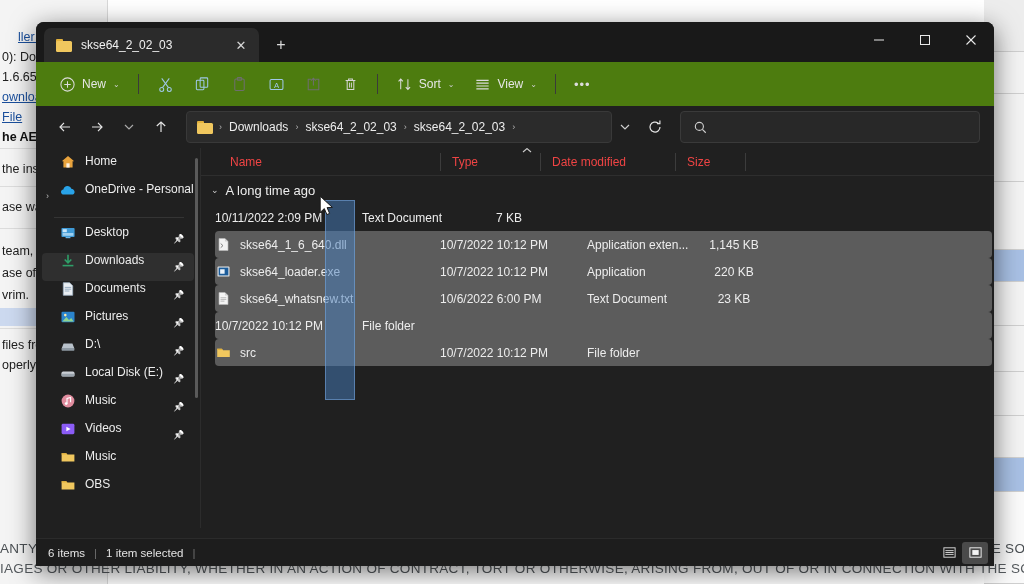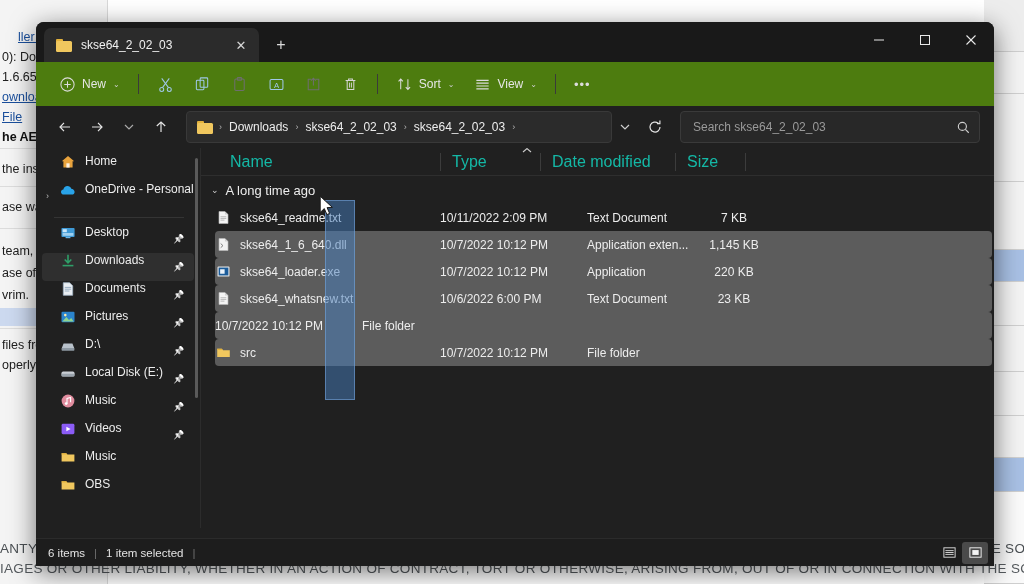--- a/index.html
+++ b/index.html
@@ -192,21 +192,21 @@
 
   #side-scroll {
     position: absolute; right: 2px; top: 10px;
     width: 3px; height: 240px; background: #5a5a5a; border-radius: 2px;
   }
 
   
   #filepane { flex: 1; position: relative; overflow: hidden; }
   #colhead {
     height: 28px; display: flex; align-items: center;
-    color: #14b8a6; font-size: 16px;
+    color: #ef4444; font-size: 12px;
     border-bottom: 1px solid #2e2e2e;
     position: relative;
     padding-left: 14px;
   }
   .col { position: relative; height: 28px; display: flex; align-items: center; padding-left: 12px; }
   .col .vsep { position: absolute; left: 0; top: 5px; bottom: 5px; width: 1px; background: #3c3c3c; }
   .col-name { width: 225px; padding-left: 15px; }
   .col-date { width: 135px; }
   .col-type { width: 100px; }
   .col-size { width: 70px; }
@@ -463,21 +463,20 @@
         </svg>
     </div>
     <div id="refresh-btn">
       <svg width="16" height="16" viewBox="0 0 16 16">
         <path d="M13 8 A5 5 0 1 1 11.2 4.2" fill="none" stroke="#e2e2e2" stroke-width="1.2"></path>
         <path d="M12.9 1.6 V4.6 H9.9" fill="none" stroke="#e2e2e2" stroke-width="1.2"></path>
       </svg>
     </div>
 
     <div id="searchbox">
-      <input type="text" placeholder="Search skse64_2_02_03" style="">
       <svg width="15" height="15" viewBox="0 0 16 16">
         <circle cx="6.8" cy="6.8" r="4.3" fill="none" stroke="#cfcfcf" stroke-width="1.2"></circle>
         <line x1="10" y1="10" x2="13.6" y2="13.6" stroke="#cfcfcf" stroke-width="1.2"></line>
       </svg>
     </div>
   </div>
 
   <div id="body">
 
     <div id="sidebar">
@@ -609,28 +608,20 @@
         </div>
       </div>
 
       <div id="group-head">
         <span class="grp-chev">⌄</span>
         <span>A long time ago</span>
       </div>
 
       <div id="rows">
           <div class="row">
-            <div class="rname">
-              <svg width="15" height="15" viewBox="0 0 16 16" style="flex: 0 0 auto;">
-                <path d="M3.2 1.6 H9.5 L12.8 4.9 V14.4 H3.2 Z" fill="#f4f4f4" stroke="#b5b5b5" stroke-width=".7"></path>
-                <path d="M9.5 1.6 V4.9 H12.8 Z" fill="#d0d0d0"></path>
-                <path d="M4.8 7.2 H11 M4.8 9 H11 M4.8 10.8 H9" stroke="#a7a7a7" stroke-width=".8"></path>
-              </svg>
-              <span>skse64_readme.txt</span>
-            </div>
             <div class="rdate">10/11/2022 2:09 PM</div>
             <div class="rtype">Text Document</div>
             <div class="rsize">7 KB</div>
           </div>
           <div class="row hl">
             <div class="rname">
               <svg width="15" height="15" viewBox="0 0 16 16" style="flex: 0 0 auto;">
                 <path d="M3.2 1.6 H9.5 L12.8 4.9 V14.4 H3.2 Z" fill="#f2f2f2" stroke="#b9b9b9" stroke-width=".7"></path>
                 <path d="M9.5 1.6 V4.9 H12.8 Z" fill="#cfcfcf"></path>
                 <path d="M5 7 L7.4 9.2 L5 11.4" fill="none" stroke="#777" stroke-width="1"></path>

